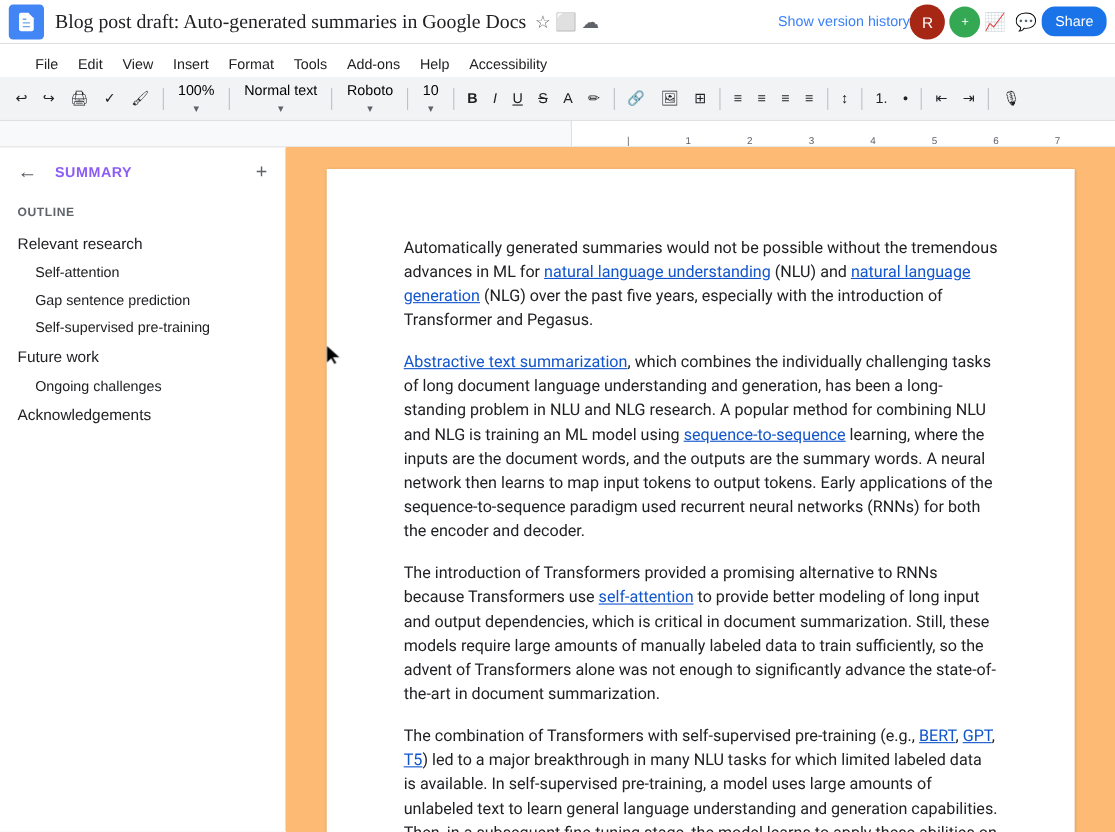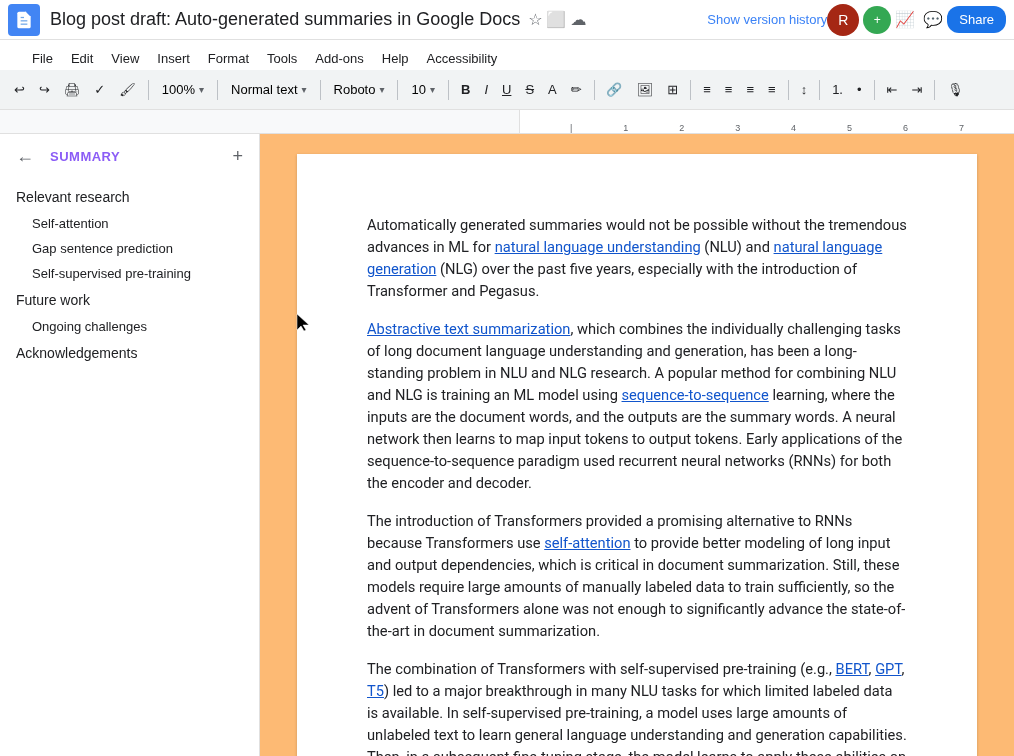--- a/index.html
+++ b/index.html
@@ -21,20 +21,21 @@
       display: flex; align-items: center; justify-content: center;
       margin-right: 10px;
       flex-shrink: 0;
     }
     .app-icon svg { width: 20px; height: 20px; }
     .doc-title {
       font-size: 18px;
       color: #202124;
       font-weight: 400;
       margin-right: 8px;
+      font-family: Liberation Serif, serif;
     }
     .title-icon { font-size: 16px; color: #5f6368; cursor: pointer; }
     .show-history {
       color: #3b82f6; font-size: 13px; cursor: pointer; text-decoration: none;
       white-space: nowrap;
     }
     .avatar {
       width: 32px; height: 32px; border-radius: 50%;
       background: #a52714;
       display: flex; align-items: center; justify-content: center;
@@ -91,20 +92,21 @@
     .toolbar-separator { width: 1px; height: 20px; background: #bdc1c6; margin: 0 4px; }
     .toolbar-select {
       border: 1px solid transparent;
       background: transparent;
       padding: 4px 6px;
       border-radius: 4px;
       font-size: 13px;
       cursor: pointer;
       display: flex; align-items: center; gap: 4px;
       white-space: nowrap;
+      flex-direction: column;
     }
     .chevron { font-size: 10px; color: #5f6368; }
 
     
     .ruler {
       height: 24px;
       background: #f8f9fa;
       border-bottom: 1px solid #e0e0e0;
       display: flex; align-items: center;
       padding-left: 260px;
@@ -331,20 +333,21 @@
 
 <div class="main-layout" style="position:relative;">
 
   <div class="sidebar">
     <div class="sidebar-header">
       <span class="back-btn">←</span>
       <span class="sidebar-summary-label">SUMMARY</span>
       <span class="sidebar-add-btn">+</span>
     </div>
     <div class="outline-section">
+      <div class="outline-label">OUTLINE</div>
 
       <div class="outline-h1">Relevant research</div>
       <div class="outline-h2">Self-attention</div>
       <div class="outline-h2">Gap sentence prediction</div>
       <div class="outline-h2">Self-supervised pre-training</div>
       <div class="outline-h1">Future work</div>
       <div class="outline-h2">Ongoing challenges</div>
       <div class="outline-h1">Acknowledgements</div>
     </div>
   </div>

